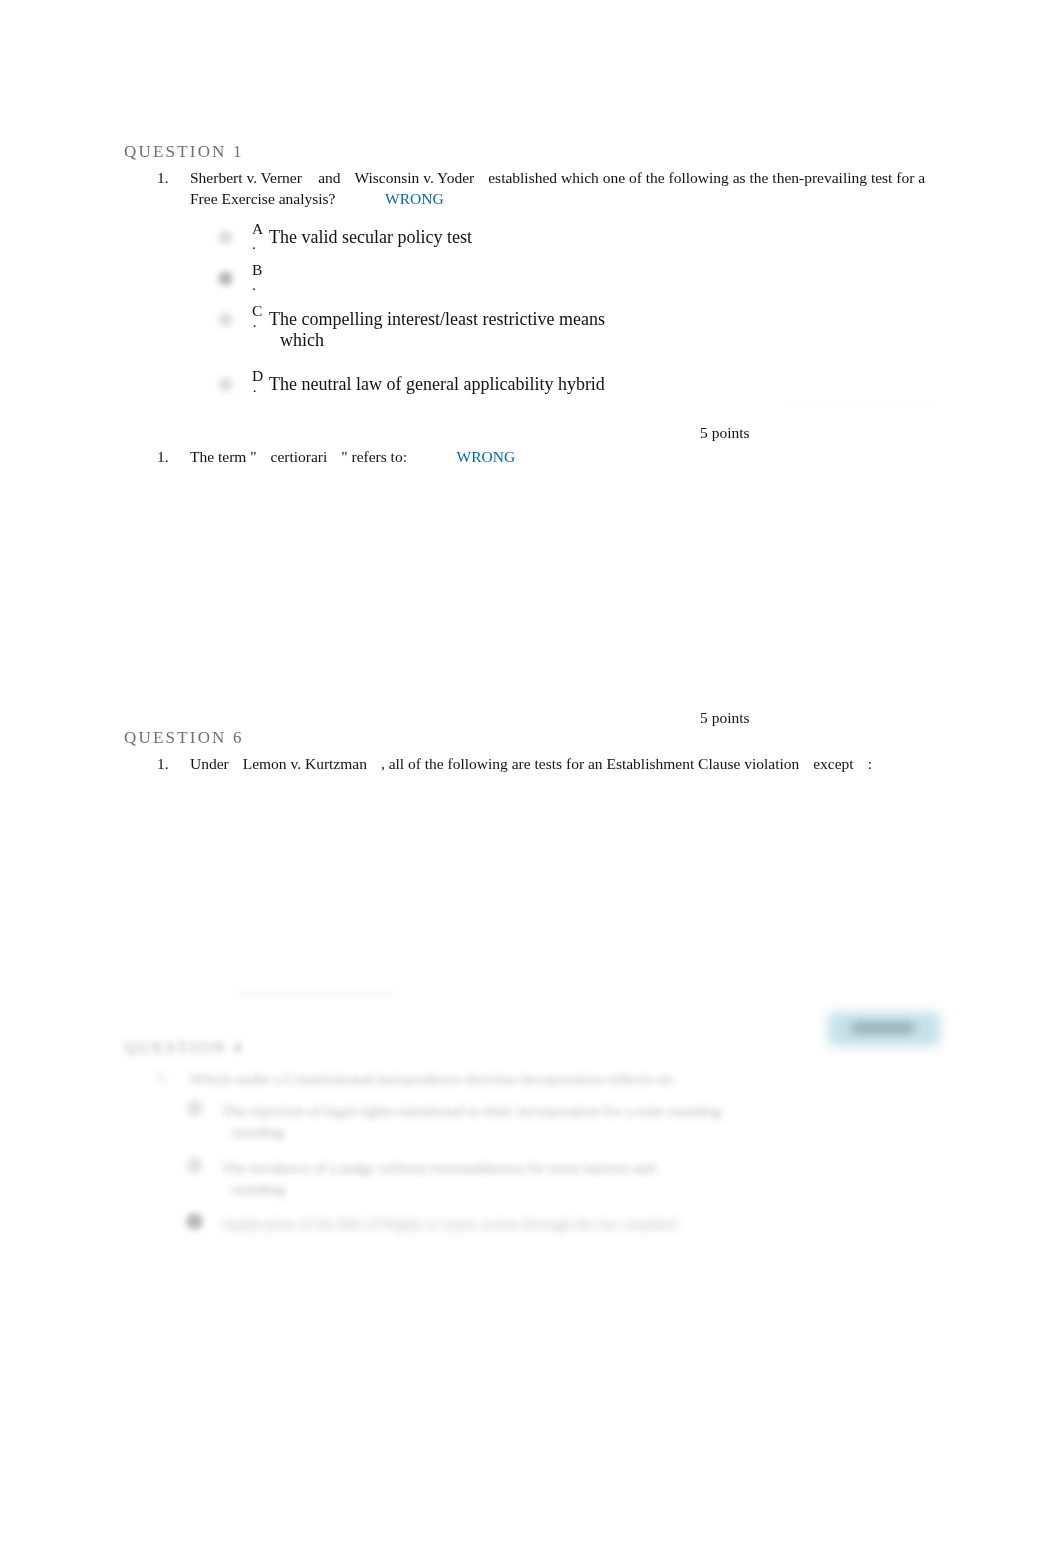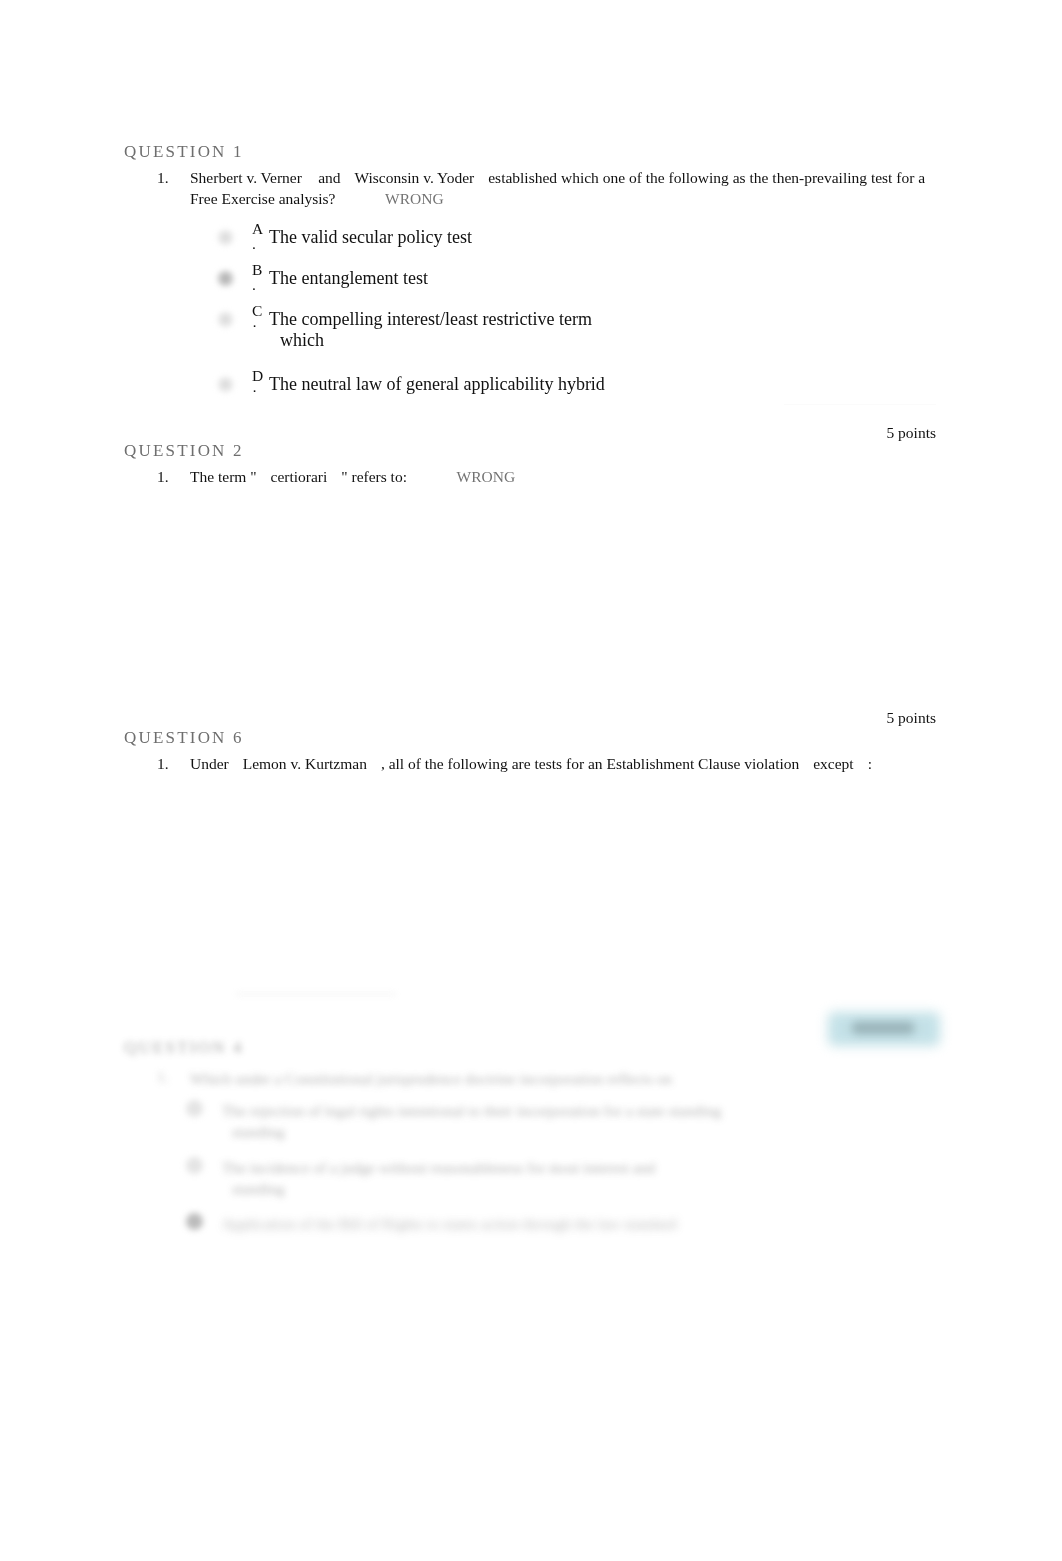--- a/index.html
+++ b/index.html
@@ -62,21 +62,21 @@
     color: #111111;
   }
 
   .case-name {
     
     padding-right: 0.9em;
   }
   .case-lead { padding-left: 0.15em; padding-right: 0.9em; }
 
   .wrong {
-    color: #737373;
+    color: #0369a1;
     padding-left: 3.2em;
   }
 
   
   .options {
     margin-top: 10px;
     padding-left: 55px;
   }
   .option-row {
     position: relative;
@@ -126,21 +126,20 @@
     position: absolute;
     height: 1px;
     background: #fbfbfb;
     filter: blur(0.6px);
   }
   .points {
     position: absolute;
     font-size: 15.5px;
     line-height: 20px;
     color: #111111;
-    text-align: right;
   }
 
   
   .blur-region {
     position: absolute;
     left: 0;
     width: 1062px;
   }
   .blur-line-faint {
     position: absolute;
@@ -216,46 +215,44 @@
           <span class="radio"></span>
           <span class="opt-letter">A</span>
           <span class="opt-dot">.</span>
           <div class="opt-text">The valid secular policy test</div>
         </div>
 
         <div class="option-row">
           <span class="radio selected"></span>
           <span class="opt-letter">B</span>
           <span class="opt-dot">.</span>
-          <div class="opt-text">The entanglement test</div>
         </div>
 
         <div class="option-row">
           <span class="radio"></span>
           <span class="opt-letter">C</span>
           <span class="opt-dot">·</span>
-          <div class="opt-text"><span>The compelling interest/least restrictive term</span><span class="cont">which</span></div>
+          <div class="opt-text"><span>The compelling interest/least restrictive means</span><span class="cont">which</span></div>
         </div>
 
         <div class="option-row" style="margin-top:15px;">
           <span class="radio"></span>
           <span class="opt-letter">D</span>
           <span class="opt-dot">·</span>
           <div class="opt-text"><span>The neutral law of general applicability hybrid</span></div>
         </div>
 
       </div>
     </div>
   </div>
 
   <div class="points-sep" style="left:784px; top:404px; width:152px;"></div>
   <div class="points" style="left:700px; top:423px; width:236px;">5 points</div>
 
   <div class="q-block" style="top:441px;">
-    <div class="q-heading">QUESTION 2</div>
     <div class="q-body">
       <div class="q-number">1.</div>
       <div class="q-text"><span>The term "</span><span class="case-name" style="padding-left:0.9em;">certiorari</span><span>" refers to:</span><span class="wrong">WRONG</span></div>
     </div>
   </div>
 
   <div class="points" style="left:700px; top:708px; width:236px;">5 points</div>
 
   <div class="q-block" style="top:728px;">
     <div class="q-heading">QUESTION 6</div>

